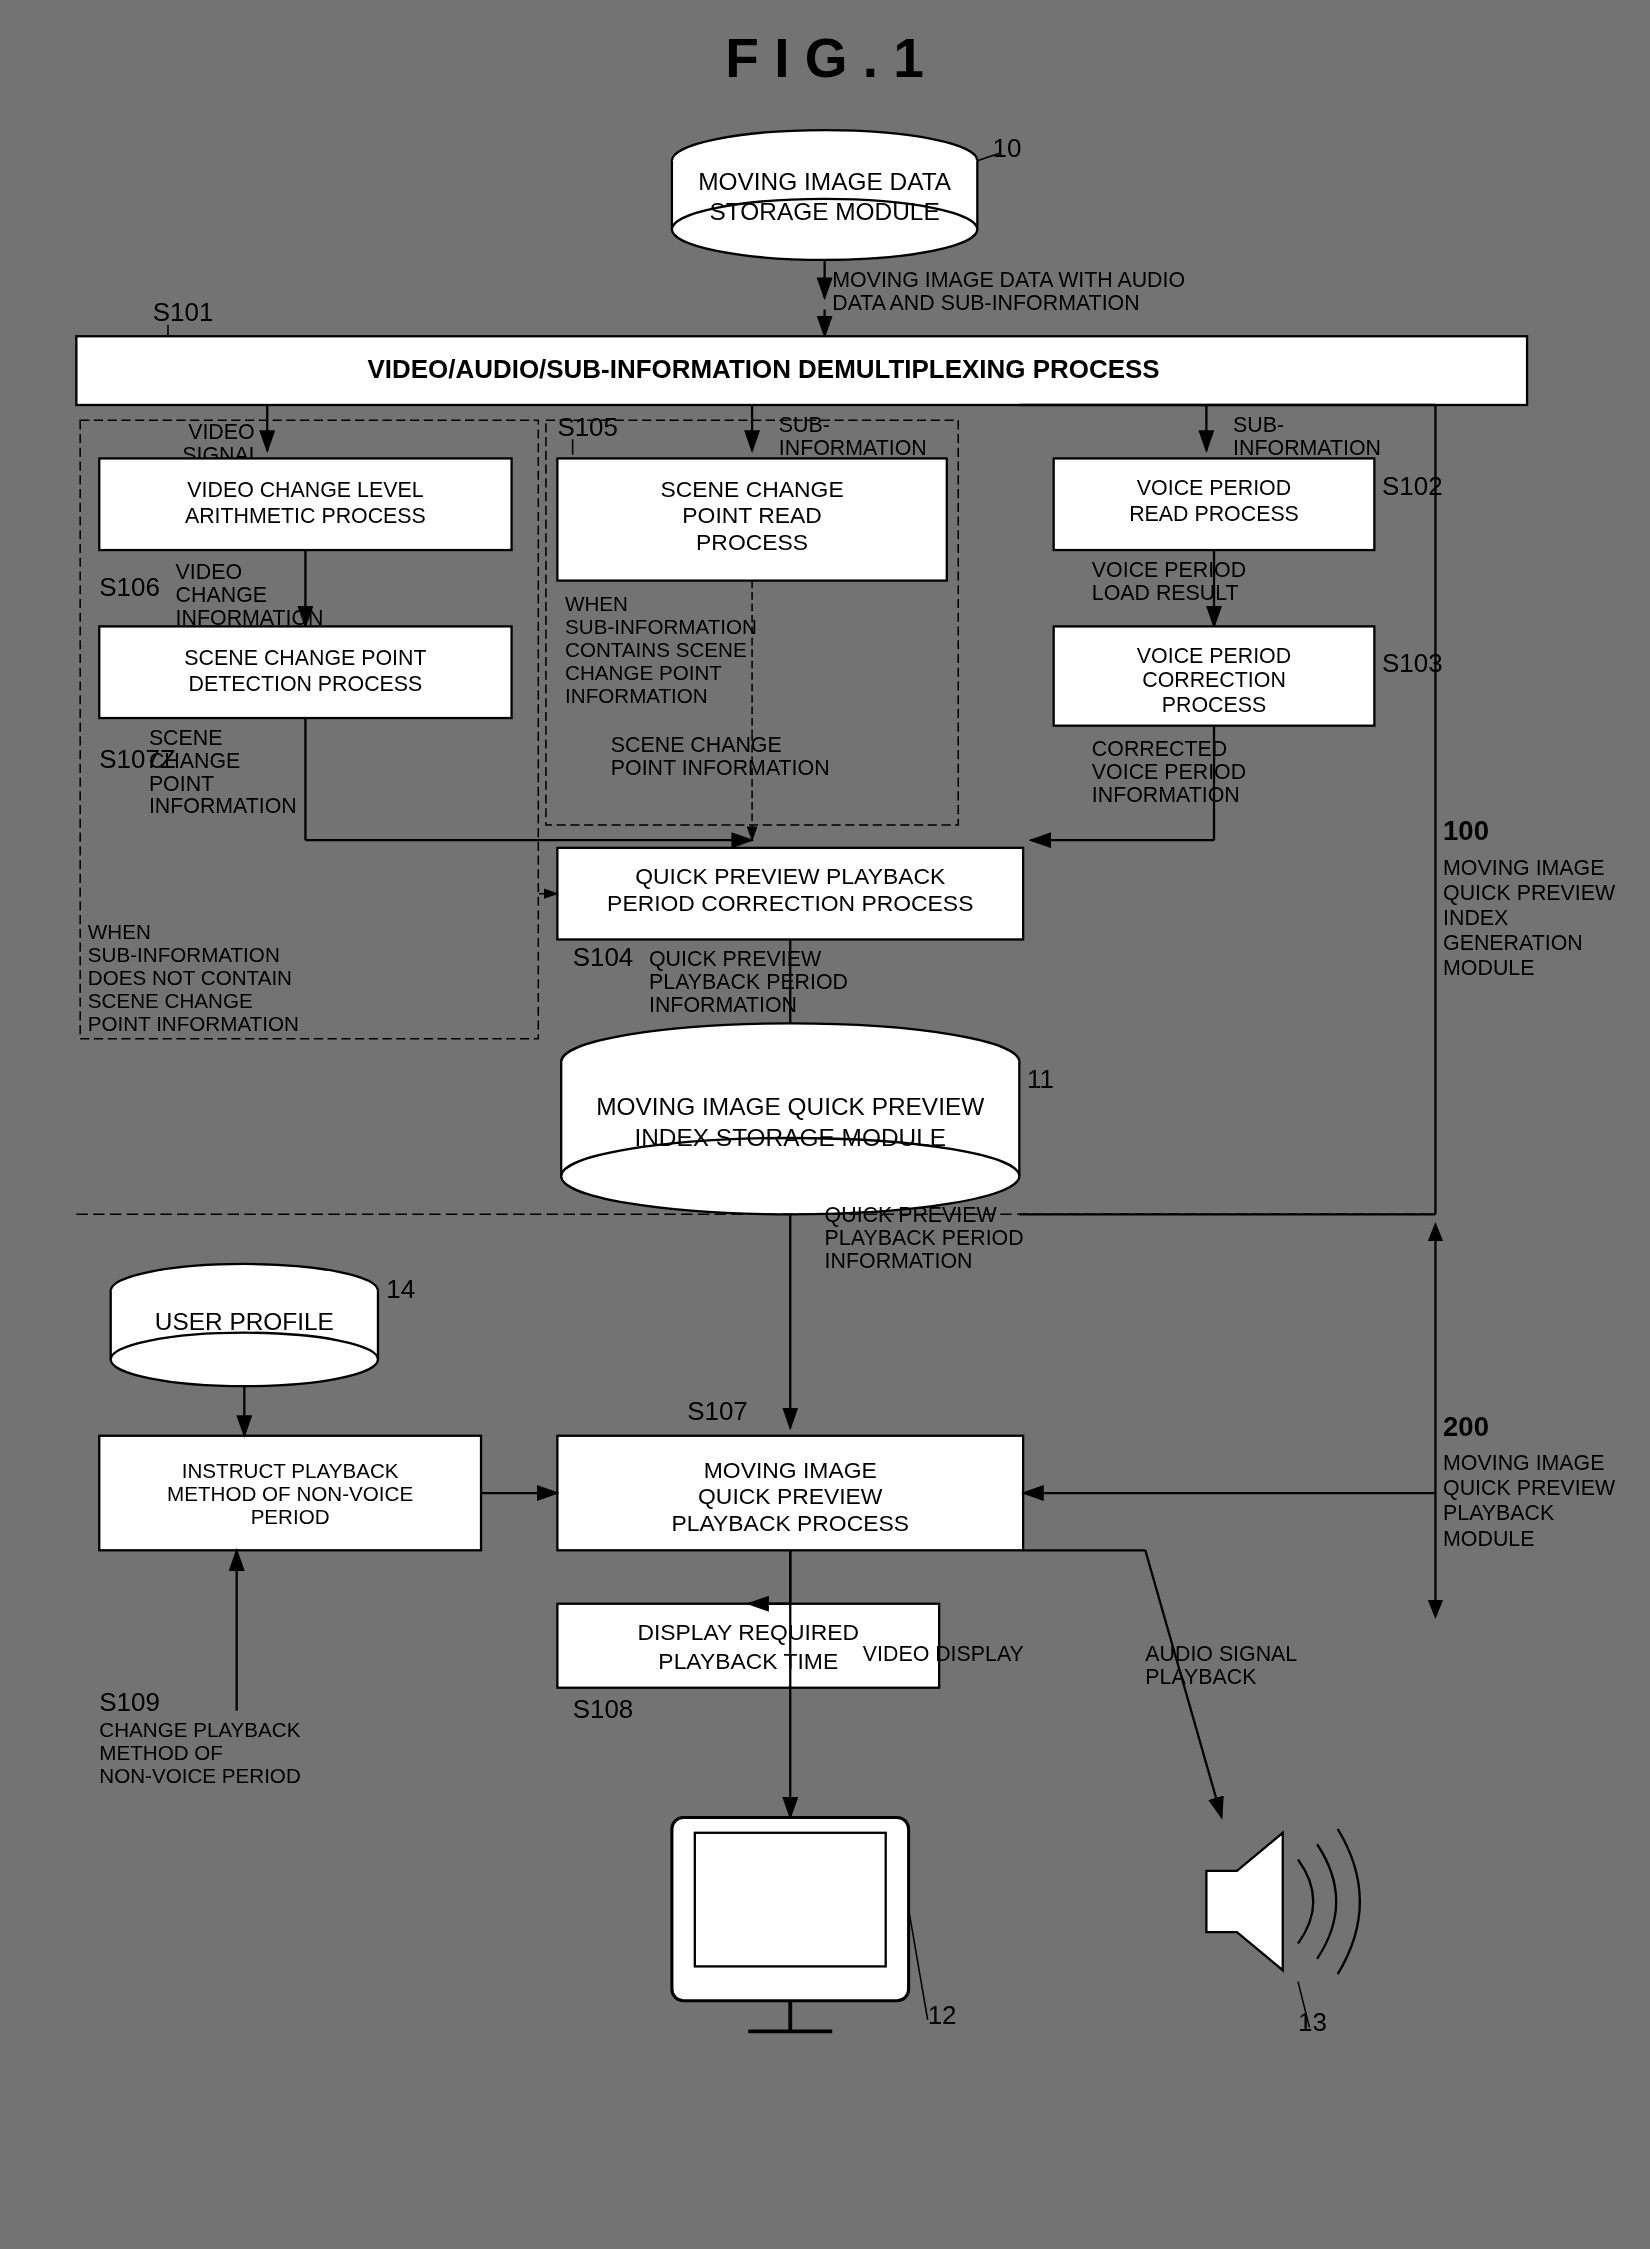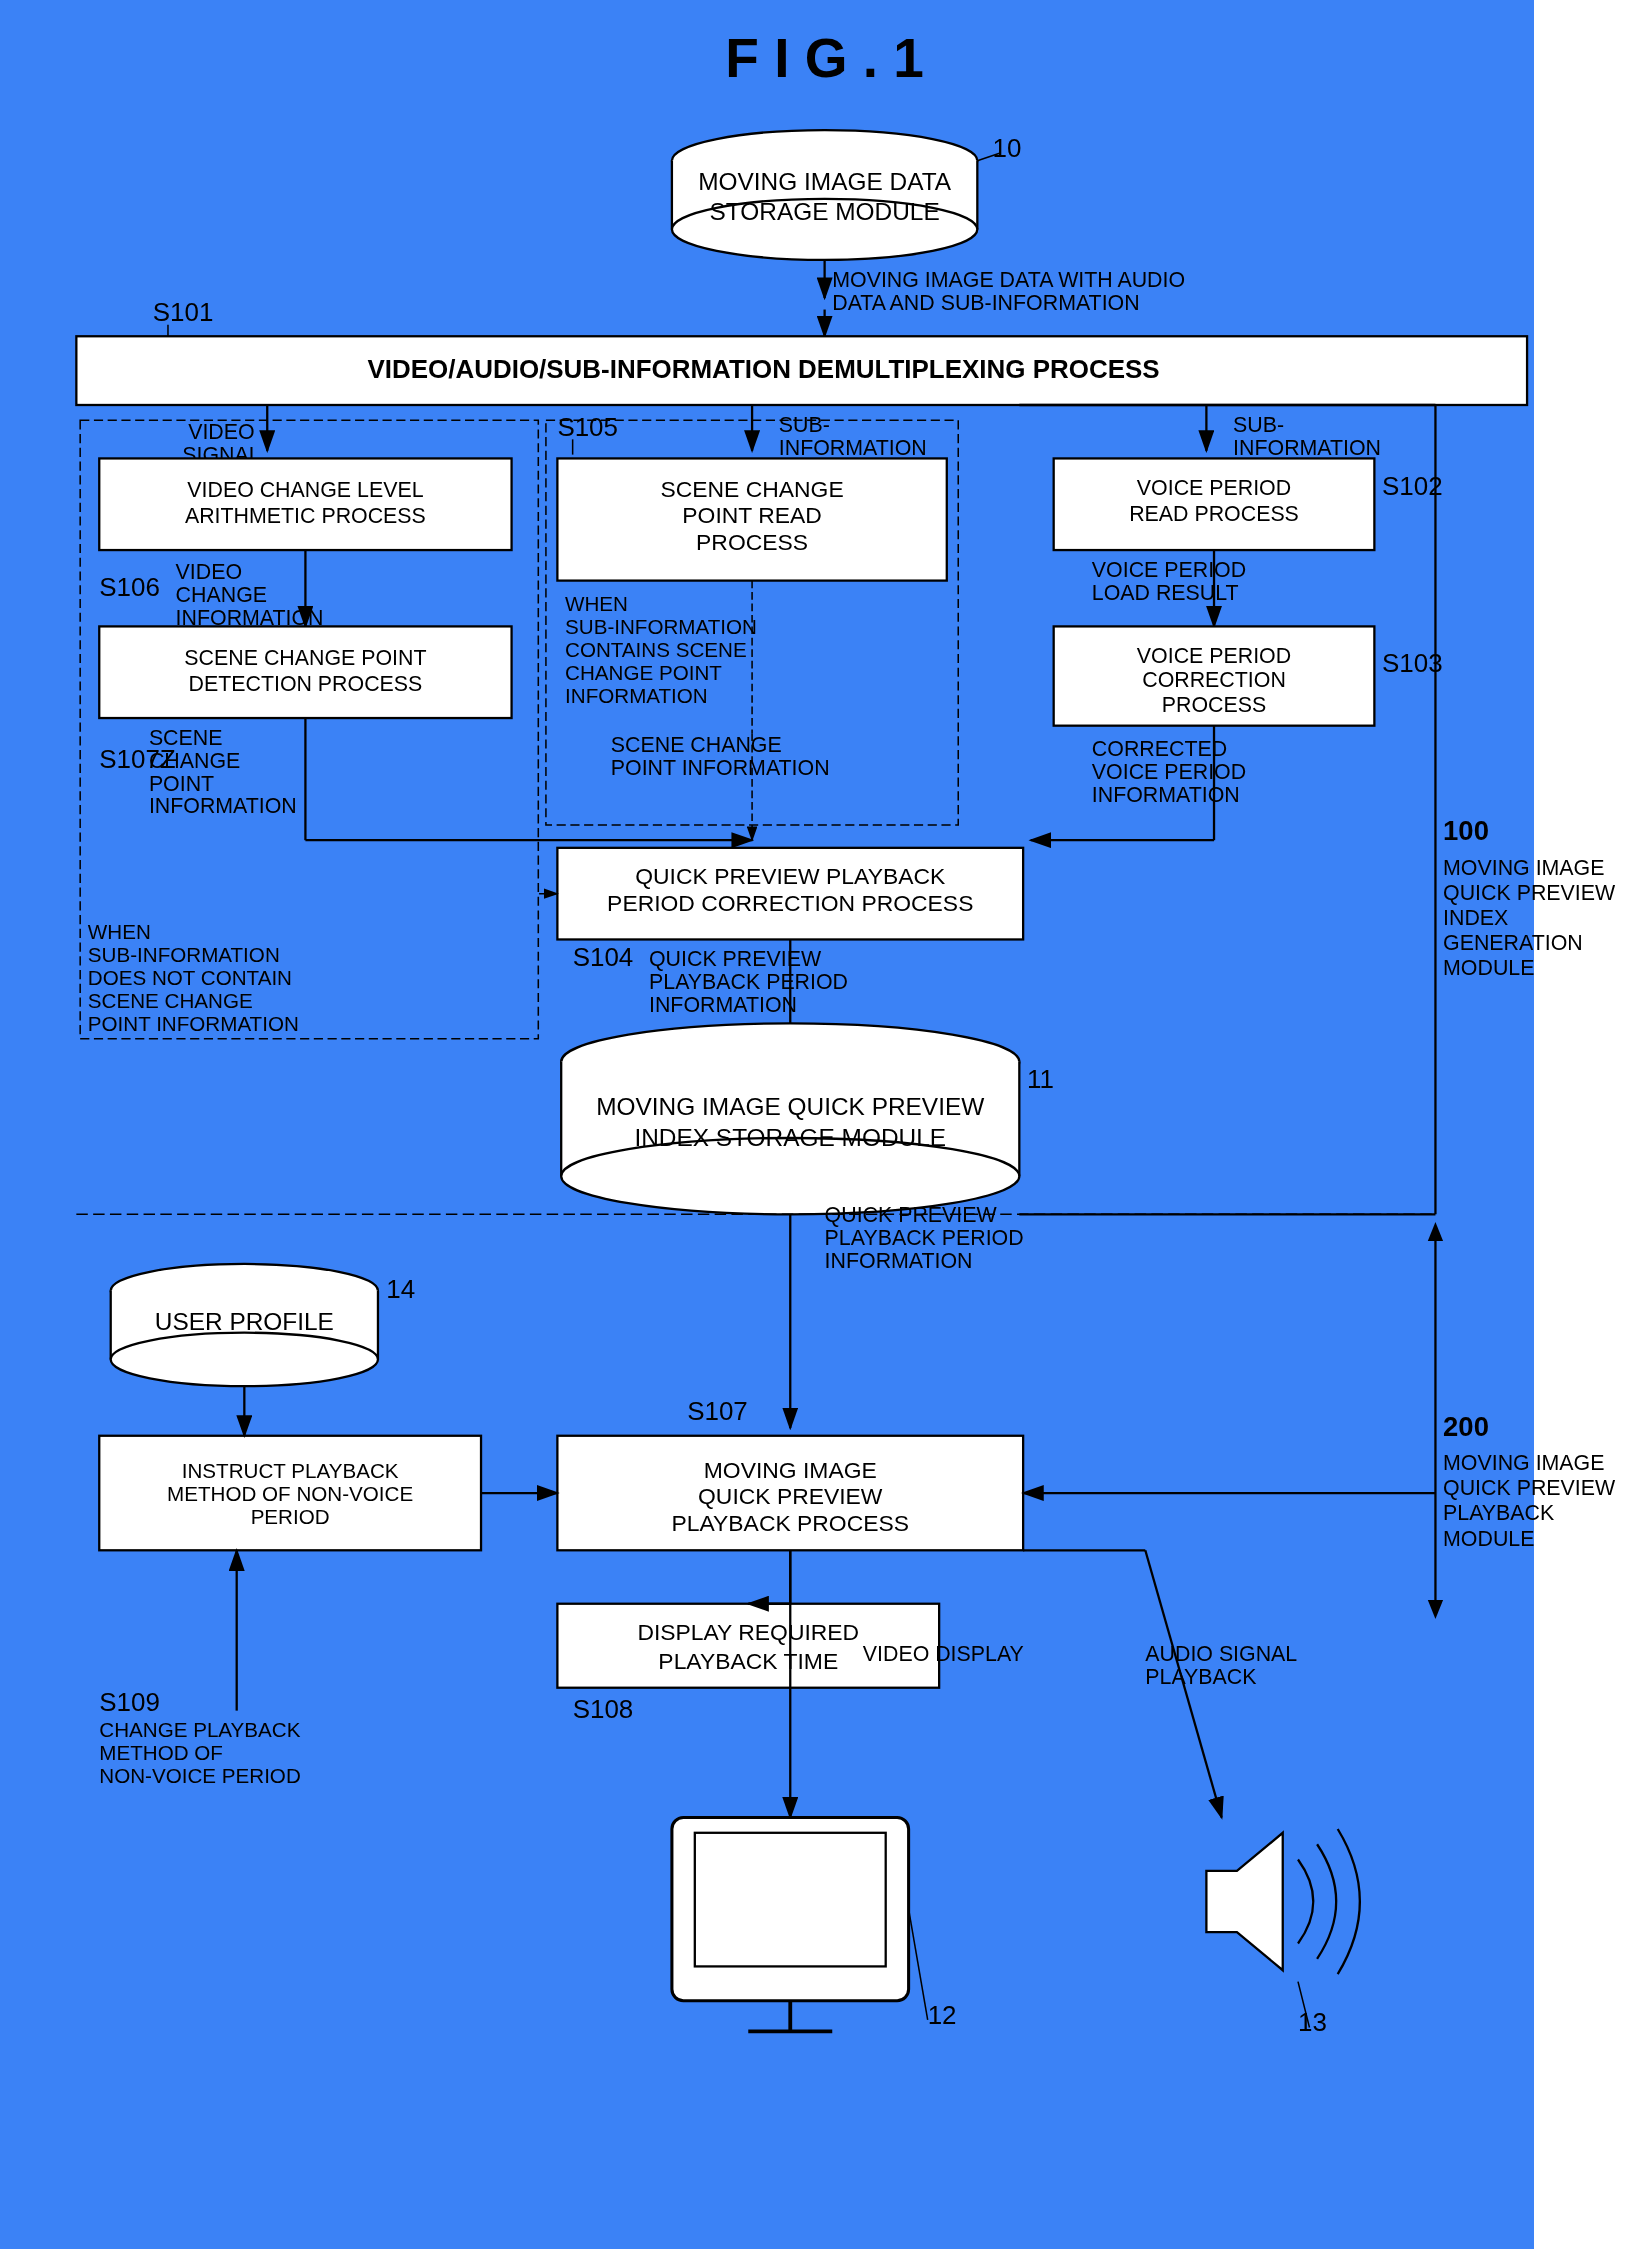--- a/index.html
+++ b/index.html
@@ -6,23 +6,23 @@
     body {
       background: #fff;
       font-family: Arial, sans-serif;
       width: 1650px;
       min-height: 2250px;
       position: relative;
       overflow: hidden;
     }
     .page {
       position: relative;
-      width: 1534px;
+      width: 1650px;
       min-height: 2250px;
-      background: #3b82f6;
+      background: #737373;
     }
     
     .diagram-svg {
       position: absolute;
       top: 0;
       left: 0;
       width: 1650px;
       height: 2250px;
     }
   </style>

